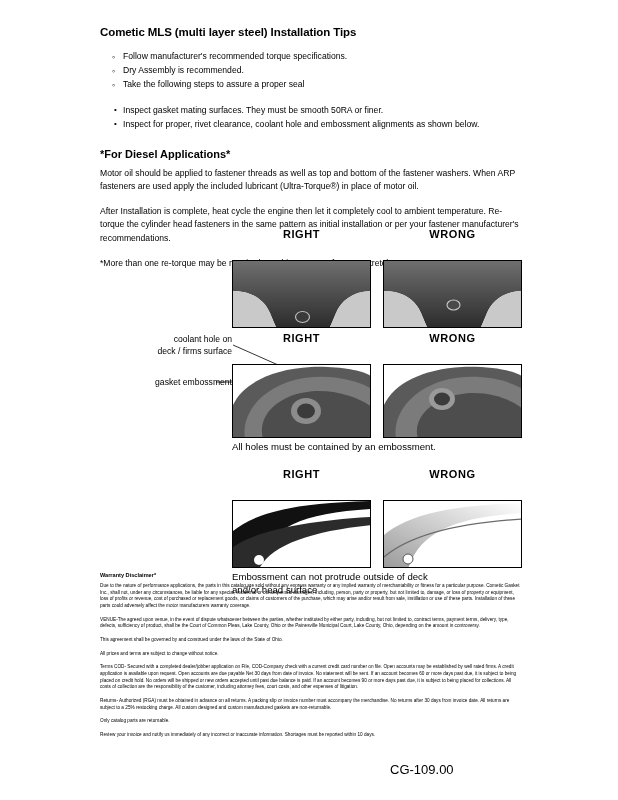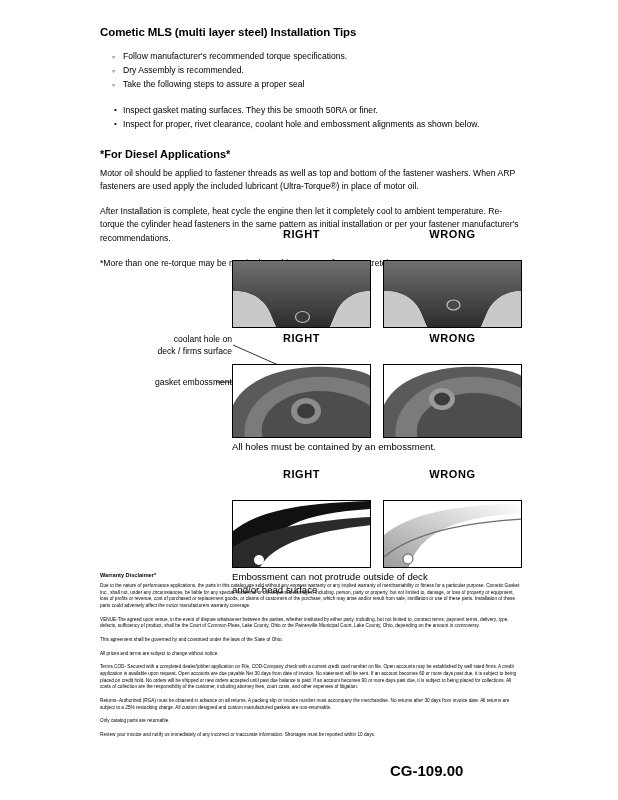--- a/index.html
+++ b/index.html
@@ -166,39 +166,39 @@
   .warranty p {
     font-size: 4.7px;
     line-height: 1.42;
     margin: 0 0 7px 0;
     text-align: left;
   }
   .docnum {
     position: absolute;
     left: 390px;
     top: 762px;
-    font-size: 15px;
-    font-weight: bold;
+    font-size: 13px;
+    font-weight: normal;
   }
 </style>
 </head>
 <body>
 
 <div class="page">
 
   <div class="content">
     <h1 class="title">Cometic MLS (multi layer steel) Installation Tips</h1>
 
     <ul class="bullets">
       <li>Follow manufacturer's recommended torque specifications.</li>
       <li>Dry Assembly is recommended.</li>
       <li>Take the following steps to assure a proper seal</li>
     </ul>
     <ul class="subbullets">
-      <li>Inspect gasket mating surfaces.  They this be smooth 50RA or finer.</li>
+      <li>Inspect gasket mating surfaces.  They must be smooth 50RA or finer.</li>
       <li>Inspect for proper, rivet clearance, coolant hole and embossment alignments as shown below.</li>
     </ul>
 
     <h2 class="subtitle">*For Diesel Applications*</h2>
     <p class="para">Motor oil should be applied to fastener threads as well as top and bottom of the fastener washers. When ARP fasteners are used apply the included lubricant (Ultra-Torque®) in place of motor oil.</p>
     <p class="para">After Installation is complete, heat cycle the engine then let it completely cool to ambient temperature. Re-torque the cylinder head fasteners in the same pattern as initial installation or per your fastener manufacturer's recommendations.</p>
     <p class="note">*More than one re-torque may be required to achieve proper fastener stretch*</p>
   </div>
 
   <div class="callouts">

